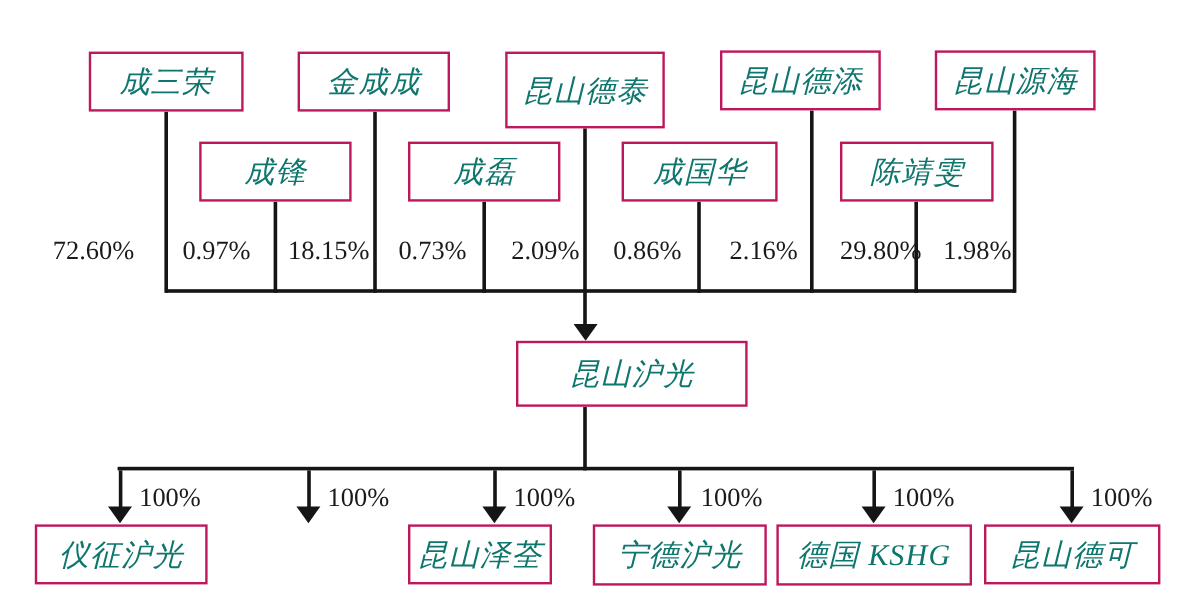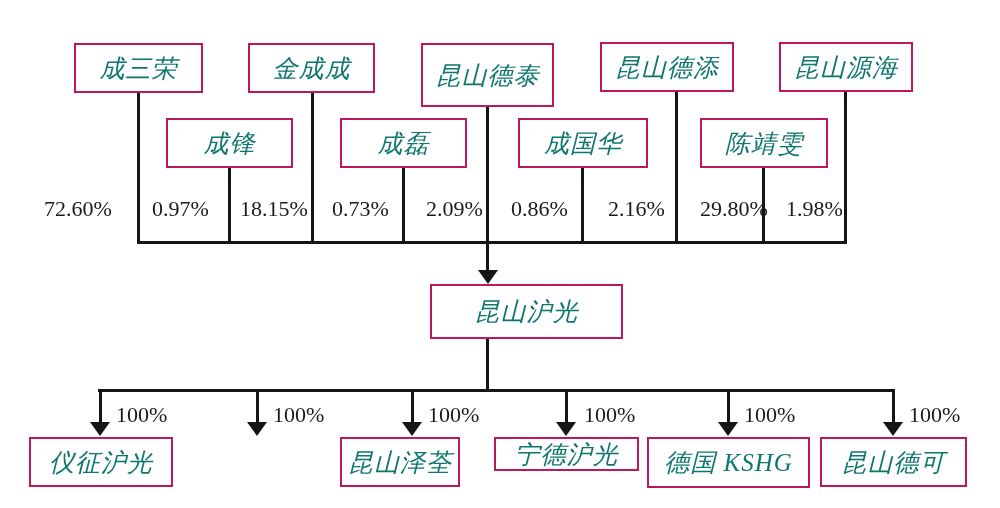--- a/index.html
+++ b/index.html
@@ -123,17 +123,17 @@
 
   <span class="pct" style="left:116px; top:402px;">100%</span>
   <span class="pct" style="left:273px; top:402px;">100%</span>
   <span class="pct" style="left:428px; top:402px;">100%</span>
   <span class="pct" style="left:584px; top:402px;">100%</span>
   <span class="pct" style="left:744px; top:402px;">100%</span>
   <span class="pct" style="left:909px; top:402px;">100%</span>
 
   <div class="box" style="left:29px;  top:437px; width:144px; height:50px;">仪征沪光</div>
   <div class="box" style="left:340px; top:437px; width:120px; height:50px;">昆山泽荃</div>
-  <div class="box" style="left:494px; top:437px; width:145px; height:34px;">宁德沪光</div>
+  <div class="box" style="left:494px; top:437px; width:145px; height:51px;">宁德沪光</div>
   <div class="box" style="left:647px; top:437px; width:163px; height:51px;">德国 KSHG</div>
   <div class="box" style="left:820px; top:437px; width:147px; height:50px;">昆山德可</div>
 
 </div>
 
 </body></html>

